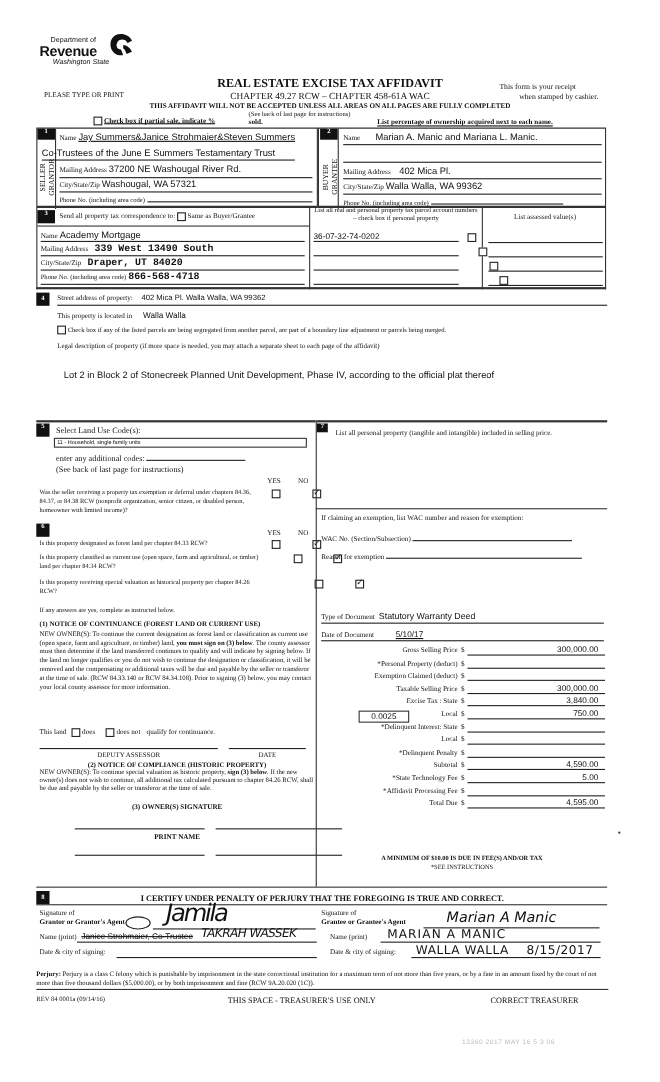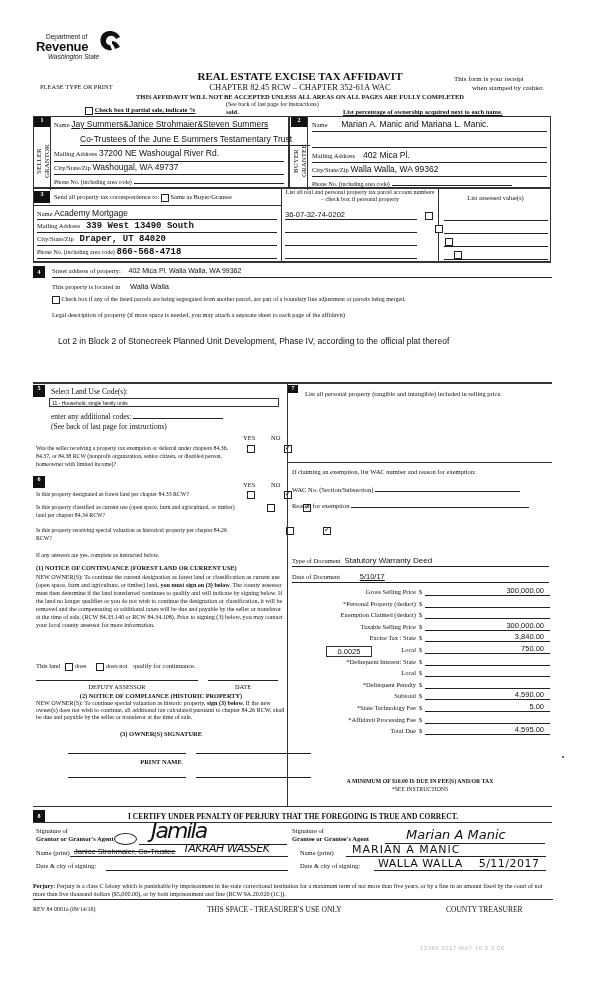--- a/index.html
+++ b/index.html
@@ -27,49 +27,49 @@
   <div class="abs sans" style="left:10px;top:3px;font-size:6.5px;">Department of</div>
   <div class="abs sans bold" style="left:0;top:9px;font-size:13px;letter-spacing:-0.3px;">Revenue</div>
   <div class="abs sans" style="left:12px;top:23px;font-size:6.5px;font-style:italic;">Washington State</div>
   <svg class="abs" style="left:62px;top:0;" width="24" height="22" viewBox="0 0 24 22">
     <path d="M12 1 C4 1 1 8 3 14 C5 19 10 21 14 20 L12 15 C8 15 7 11 9 8 C11 5 16 5 18 9 L22 7 C20 3 16 1 12 1 Z" fill="#111"></path>
     <path d="M14 11 C17 11 20 13 22 17 L17 19 C16 16 15 14 14 14 Z" fill="#111"></path>
   </svg>
 </div>
 
 <div class="abs center bold" style="left:150px;top:70px;width:300px;font-size:11px;">REAL ESTATE EXCISE TAX AFFIDAVIT</div>
-<div class="abs center" style="left:150px;top:82px;width:300px;font-size:8.5px;">CHAPTER 82.45 RCW – CHAPTER 352-61A WAC</div>
+<div class="abs center" style="left:150px;top:82px;width:300px;font-size:8.5px;">CHAPTER 49.27 RCW – CHAPTER 458-61A WAC</div>
 <div class="abs" style="left:40px;top:83px;font-size:6.5px;">PLEASE TYPE OR PRINT</div>
 <div class="abs" style="left:454px;top:75px;font-size:7px;">This form is your receipt</div>
 <div class="abs" style="left:472px;top:84px;font-size:7px;">when stamped by cashier.</div>
 <div class="abs center bold" style="left:60px;top:93px;width:480px;font-size:6.5px;">THIS AFFIDAVIT WILL NOT BE ACCEPTED UNLESS ALL AREAS ON ALL PAGES ARE FULLY COMPLETED</div>
 <div class="abs" style="left:226px;top:101px;font-size:6px;">(See back of last page for instructions)</div>
 <div class="abs" style="left:85px;top:106px;font-size:6.5px;">
   <span class="cb"></span>
   <span class="bold" style="text-decoration:underline;">Check box if partial sale, indicate %</span>
 </div>
 <div class="abs bold" style="left:226px;top:108px;font-size:6.5px;">sold.</div>
 <div class="abs bold" style="left:343px;top:108px;font-size:6.5px;text-decoration:underline;">List percentage of ownership acquired next to each name.</div>
 
 <div class="abs box" style="left:33px;top:116px;width:256px;height:73px;border-width:1px 1px 2px 1px;">
   <div class="abs secnum" style="left:0;top:0;width:16px;height:10px;">1</div>
   <div class="abs" style="left:16px;top:0;width:1px;height:73px;background:#333;"></div>
   <div class="abs vert" style="left:1px;top:24px;width:14px;height:40px;"><span>SELLER</span> <span>GRANTOR</span></div>
   <div class="abs" style="left:20px;top:2px;width:230px;height:12px;">
     <span style="font-size:6.5px;">Name</span>
     <span class="fill" style="text-decoration:underline;">Jay Summers&amp;Janice Strohmaier&amp;Steven Summers</span>
   </div>
-  <div class="abs fill line" style="left:4px;top:17px;width:230px;height:12px;margin-left:42px;">Co-Trustees of the June E Summers Testamentary Trust</div>
+  <div class="abs fill line" style="left:4px;top:17px;width:230px;height:12px;">Co-Trustees of the June E Summers Testamentary Trust</div>
   <div class="abs line" style="left:20px;top:31px;width:230px;height:14px;">
     <span style="font-size:6.5px;">Mailing Address</span>
     <span class="fill">37200 NE Washougal River Rd.</span>
   </div>
   <div class="abs line" style="left:20px;top:45px;width:230px;height:13px;">
     <span style="font-size:6.5px;">City/State/Zip</span>
-    <span class="fill">Washougal, WA 49737</span>
+    <span class="fill">Washougal, WA 57321</span>
   </div>
   <div class="abs" style="left:20px;top:59px;width:230px;height:12px;">
     <span style="font-size:6px;">Phone No. (including area code)</span>
     <span class="fill line" style="display:inline-block;width:150px;height:8px;"></span>
   </div>
 </div>
 
 <div class="abs box" style="left:289px;top:116px;width:262px;height:73px;border-width:1px 1px 2px 1px;">
   <div class="abs secnum" style="left:1px;top:0;width:16px;height:10px;">2</div>
   <div class="abs" style="left:17px;top:0;width:1px;height:73px;background:#333;"></div>
@@ -307,22 +307,22 @@
 <div class="abs" style="left:288px;top:824px;width:264px;height:55px;">
   <div class="abs" style="left:4px;top:3px;font-size:6.5px;">Signature of</div>
   <div class="abs bold" style="left:4px;top:11px;font-size:6.5px;">Grantee or Grantee's Agent</div>
   <div class="abs line" style="left:97px;top:19px;width:160px;height:1px;"></div>
   <div class="abs hand" style="left:118px;top:3px;font-size:13px;">Marian A Manic</div>
   <div class="abs" style="left:12px;top:25px;font-size:6.5px;">Name (print)</div>
   <div class="abs line" style="left:58px;top:23px;width:200px;height:10px;"></div>
   <div class="abs hand" style="left:64px;top:19px;font-size:11px;font-style:normal;letter-spacing:1px;">MARIAN  A  MANIC</div>
   <div class="abs" style="left:12px;top:38px;font-size:6.5px;">Date &amp; city of signing:</div>
   <div class="abs line" style="left:86px;top:35px;width:172px;height:12px;"></div>
-  <div class="abs hand" style="left:90px;top:33px;font-size:11px;font-style:normal;letter-spacing:0.5px;white-space:pre;">WALLA WALLA    5/11/2017</div>
+  <div class="abs hand" style="left:90px;top:33px;font-size:11px;font-style:normal;letter-spacing:0.5px;white-space:pre;">WALLA WALLA    8/15/2017</div>
 </div>
 
 <div class="abs" style="left:33px;top:882px;width:520px;font-size:6.1px;line-height:8px;border-bottom:1px solid #333;padding-bottom:1px;">
   <span class="bold">Perjury:</span><span> Perjury is a class C felony which is punishable by imprisonment in the state correctional institution for a maximum term of not more than five years, or by a fine in an amount fixed by the court of not more than five thousand dollars ($5,000.00), or by both imprisonment and fine (RCW 9A.20.020 (1C)).</span>
 </div>
 <div class="abs" style="left:33px;top:906px;font-size:6px;">REV 84 0001a (09/14/16)</div>
 <div class="abs" style="left:207px;top:905px;font-size:7.5px;">THIS SPACE - TREASURER'S USE ONLY</div>
-<div class="abs" style="left:446px;top:905px;font-size:7.5px;">COUNTY TREASURER</div>
+<div class="abs" style="left:446px;top:905px;font-size:7.5px;">CORRECT TREASURER</div>
 <div class="abs sans" style="left:420px;top:945px;font-size:6px;color:#bbb;letter-spacing:0.5px;">13360 2017 MAY 16 5 3 06</div>
 
 </body></html>

